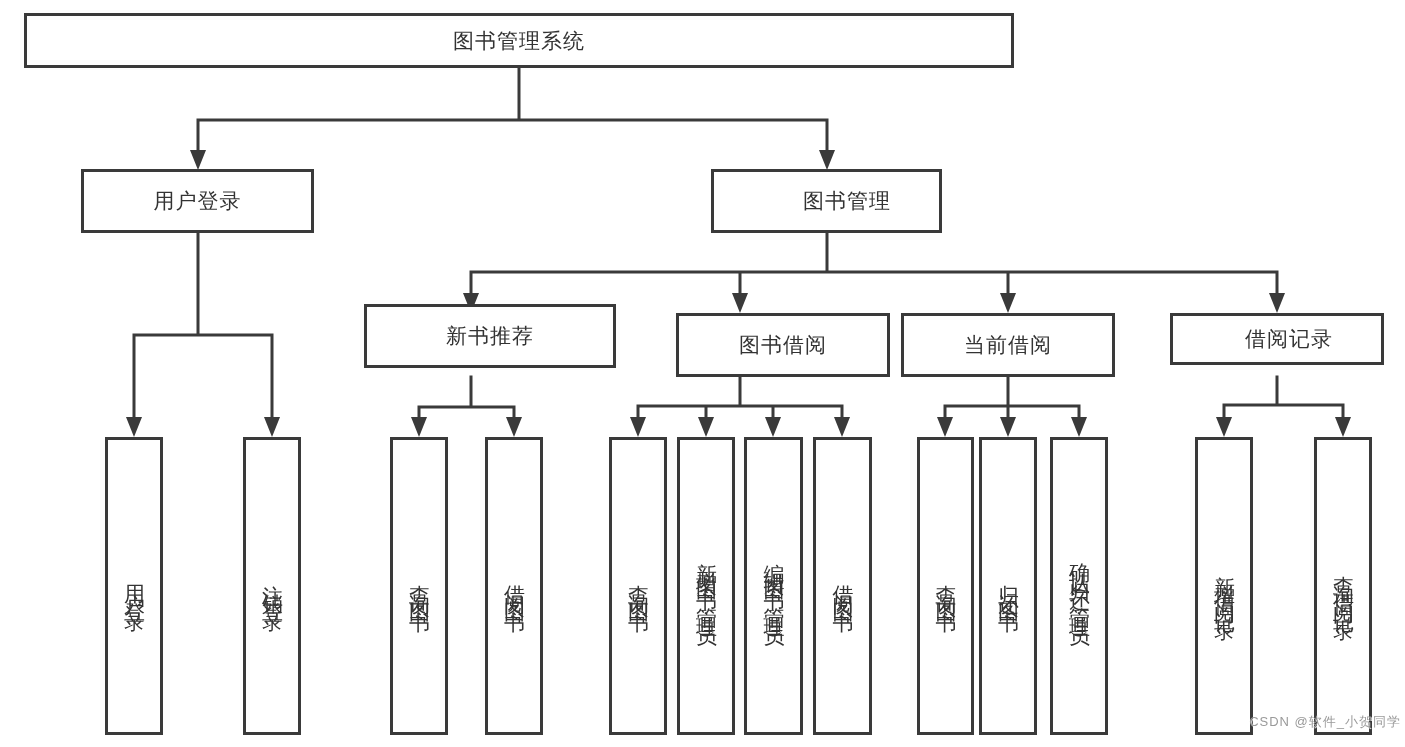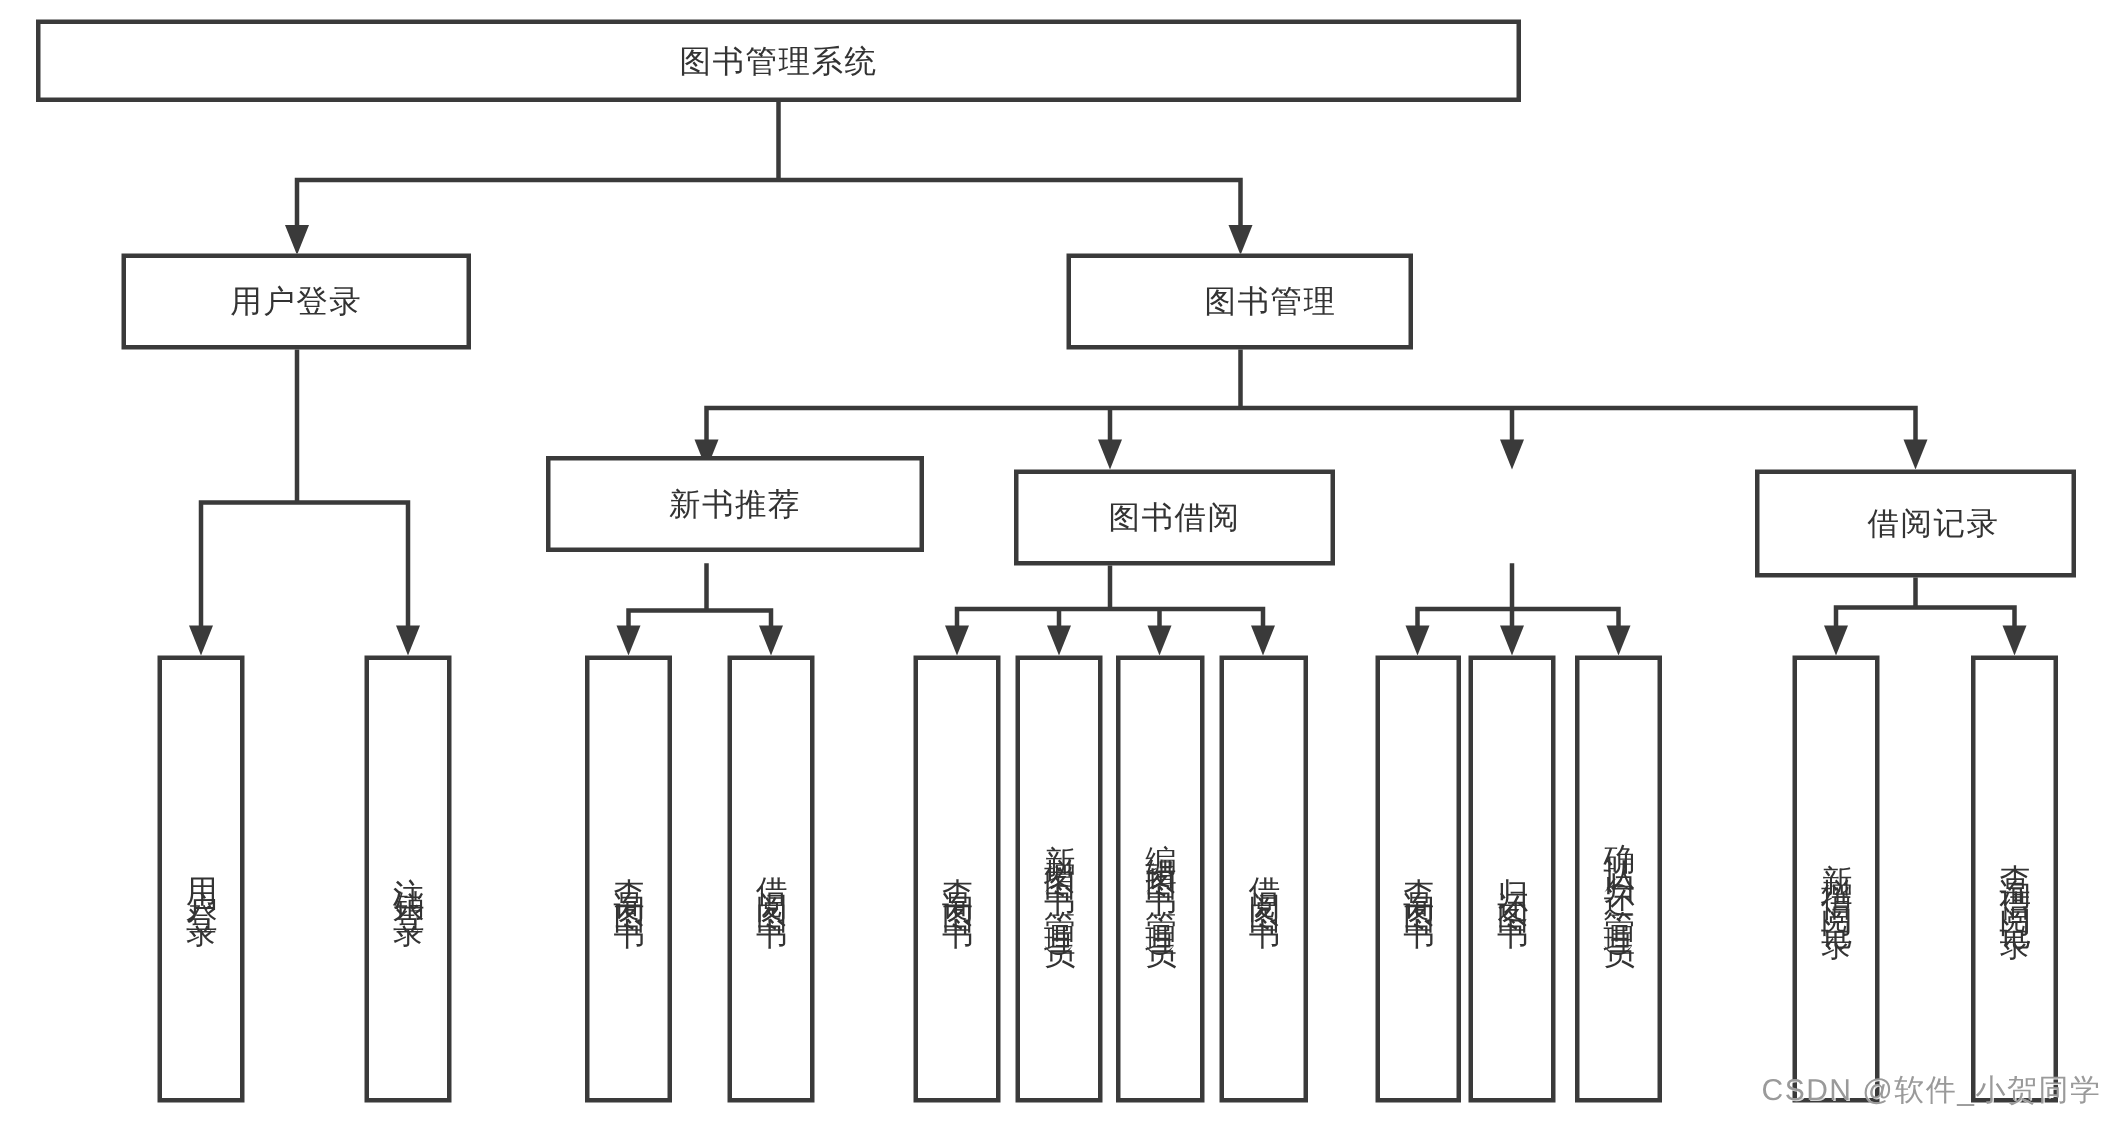--- a/index.html
+++ b/index.html
@@ -46,41 +46,41 @@
   }
   
   .n-root   { left: 24px;  top: 13px;  width: 990px; height: 55px; }
   
   .n-l2-0   { left: 81px;  top: 169px; width: 233px; height: 64px; }
   .n-l2-1   { left: 711px; top: 169px; width: 231px; height: 64px; padding-left: 41px; }
   
   .n-l3-0   { left: 364px;  top: 304px; width: 252px; height: 64px; }
   .n-l3-1   { left: 633px;  top: 313px; width: 214px; height: 64px; margin-left: 43px; }
   .n-l3-2   { left: 901px;  top: 313px; width: 214px; height: 64px; }
-  .n-l3-3   { left: 1170px; top: 313px; width: 214px; height: 72px; padding-left: 24px; }
+  .n-l3-3   { left: 1170px; top: 313px; width: 214px; height: 52px; padding-left: 24px; }
   
   .leaf { top: 437px; height: 298px; width: 58px; }
   .n-leaf-0  { left: 105px; }
   .n-leaf-1  { left: 243px; }
   .n-leaf-2  { left: 390px; }
   .n-leaf-3  { left: 485px; }
   .n-leaf-4  { left: 609px; }
   .n-leaf-5  { left: 677px; }
   .n-leaf-6  { left: 744px; width: 59px; }
   .n-leaf-7  { left: 813px; width: 59px; }
   .n-leaf-8  { left: 917px; width: 57px; }
   .n-leaf-9  { left: 979px; }
   .n-leaf-10 { left: 1050px; }
   .n-leaf-11 { left: 1195px; }
   .n-leaf-12 { left: 1314px; }
   .watermark {
     position: absolute;
     right: 4px;
     top: 713px;
-    font-size: 20px;
+    font-size: 13px;
     color: #9a9a9a;
     letter-spacing: 1px;
     text-shadow: 1px 1px 0 rgba(255,255,255,0.8);
     z-index: 5;
   }
 </style>
 </head>
 <body>
 
 <div class="stage">
@@ -138,20 +138,23 @@
   <div class="box h-box n-l2-1">
     <span>图书管理</span>
   </div>
 
   <div class="box h-box n-l3-0">
     <span>新书推荐</span>
   </div>
   <div class="box h-box n-l3-1">
     <span>图书借阅</span>
   </div>
+  <div class="box h-box n-l3-2">
+    <span>当前借阅</span>
+  </div>
   <div class="box h-box n-l3-3">
     <span>借阅记录</span>
   </div>
 
   <div class="box v-box leaf n-leaf-0">
     <span class="v-text">用户登录</span>
   </div>
   <div class="box v-box leaf n-leaf-1">
     <span class="v-text">注销登录</span>
   </div>

